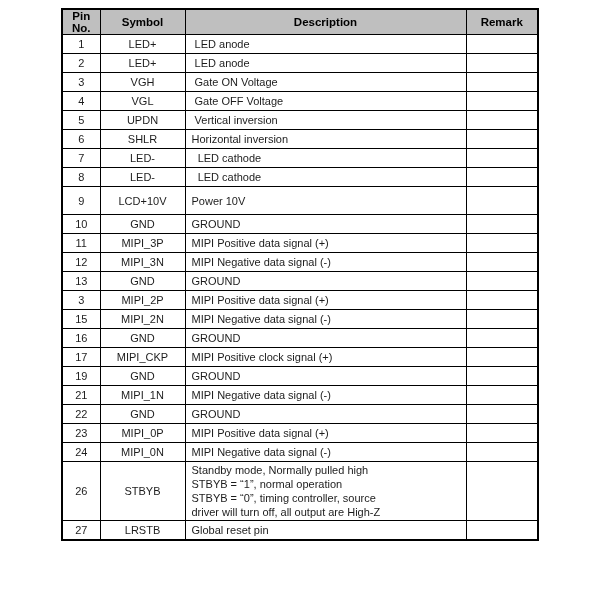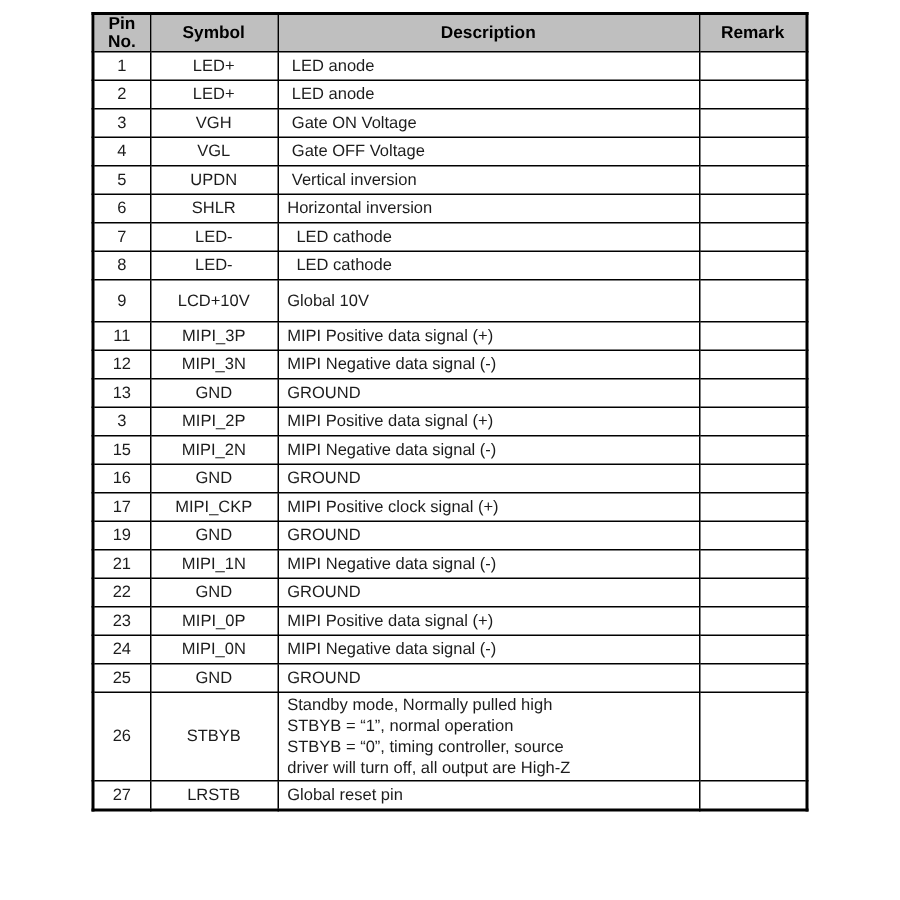--- a/index.html
+++ b/index.html
@@ -123,21 +123,27 @@
         </tr>
         <tr>
           <td class="col-pin">8</td>
           <td class="col-symbol">LED-</td>
           <td class="col-description">  LED cathode</td>
           <td class="col-remark"></td>
         </tr>
         <tr>
           <td class="col-pin">9</td>
           <td class="col-symbol">LCD+10V</td>
-          <td class="col-description">Global 10V</td>
+          <td class="col-description">Power 10V</td>
+          <td class="col-remark"></td>
+        </tr>
+        <tr>
+          <td class="col-pin">10</td>
+          <td class="col-symbol">GND</td>
+          <td class="col-description">GROUND</td>
           <td class="col-remark"></td>
         </tr>
         <tr>
           <td class="col-pin">11</td>
           <td class="col-symbol">MIPI_3P</td>
           <td class="col-description">MIPI Positive data signal (+)</td>
           <td class="col-remark"></td>
         </tr>
         <tr>
           <td class="col-pin">12</td>
@@ -196,26 +202,20 @@
         <tr>
           <td class="col-pin">23</td>
           <td class="col-symbol">MIPI_0P</td>
           <td class="col-description">MIPI Positive data signal (+)</td>
           <td class="col-remark"></td>
         </tr>
         <tr>
           <td class="col-pin">24</td>
           <td class="col-symbol">MIPI_0N</td>
           <td class="col-description">MIPI Negative data signal (-)</td>
-          <td class="col-remark"></td>
-        </tr>
-        <tr>
-          <td class="col-pin">25</td>
-          <td class="col-symbol">GND</td>
-          <td class="col-description">GROUND</td>
           <td class="col-remark"></td>
         </tr>
         <tr>
           <td class="col-pin">26</td>
           <td class="col-symbol">STBYB</td>
           <td class="col-description">Standby mode, Normally pulled high
 STBYB = “1”, normal operation
 STBYB = “0”, timing controller, source
 driver will turn off, all output are High-Z</td>
           <td class="col-remark"></td>

